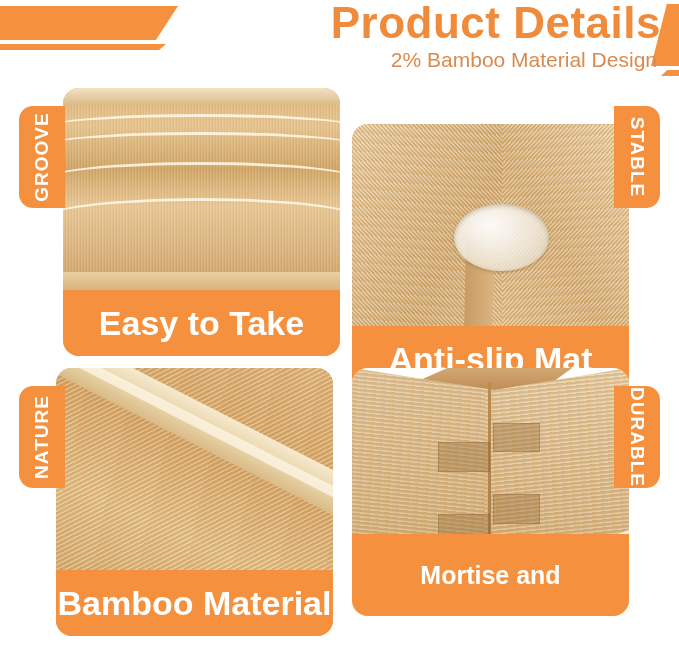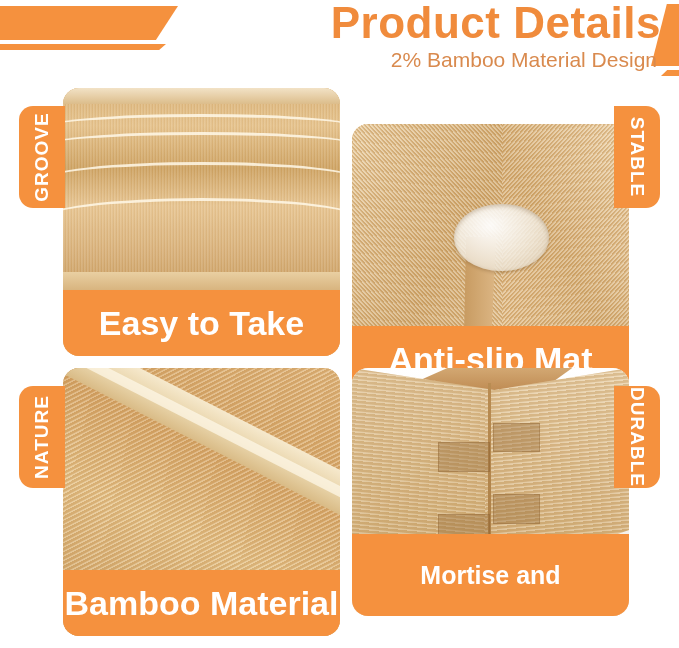--- a/index.html
+++ b/index.html
@@ -52,21 +52,21 @@
   .grid{position:absolute; left:0; top:88px; width:679px; height:560px;}
 
   .card{
     position:absolute;
     border-radius:16px;
     overflow:hidden;
     background:#d9b37a;
   }
   .card.c1{left:63px;  top:0px;   width:277px; height:268px;}
   .card.c2{left:352px; top:0px;   width:277px; height:268px;margin-top:36px;}
-  .card.c3{left:63px;  top:280px; width:277px; height:268px;}
+  .card.c3{left:56px;  top:280px; width:277px; height:268px;}
   .card.c4{left:352px; top:280px; width:277px; height:248px;}
 
   .photo{position:absolute; left:0; top:0; width:100%; height:100%; overflow:hidden;}
 
   .caption{
     position:absolute; left:0; bottom:0; width:100%;
     background:var(--accent);
     color:#ffffff;
     display:flex; align-items:center; justify-content:center;
     text-align:center;

